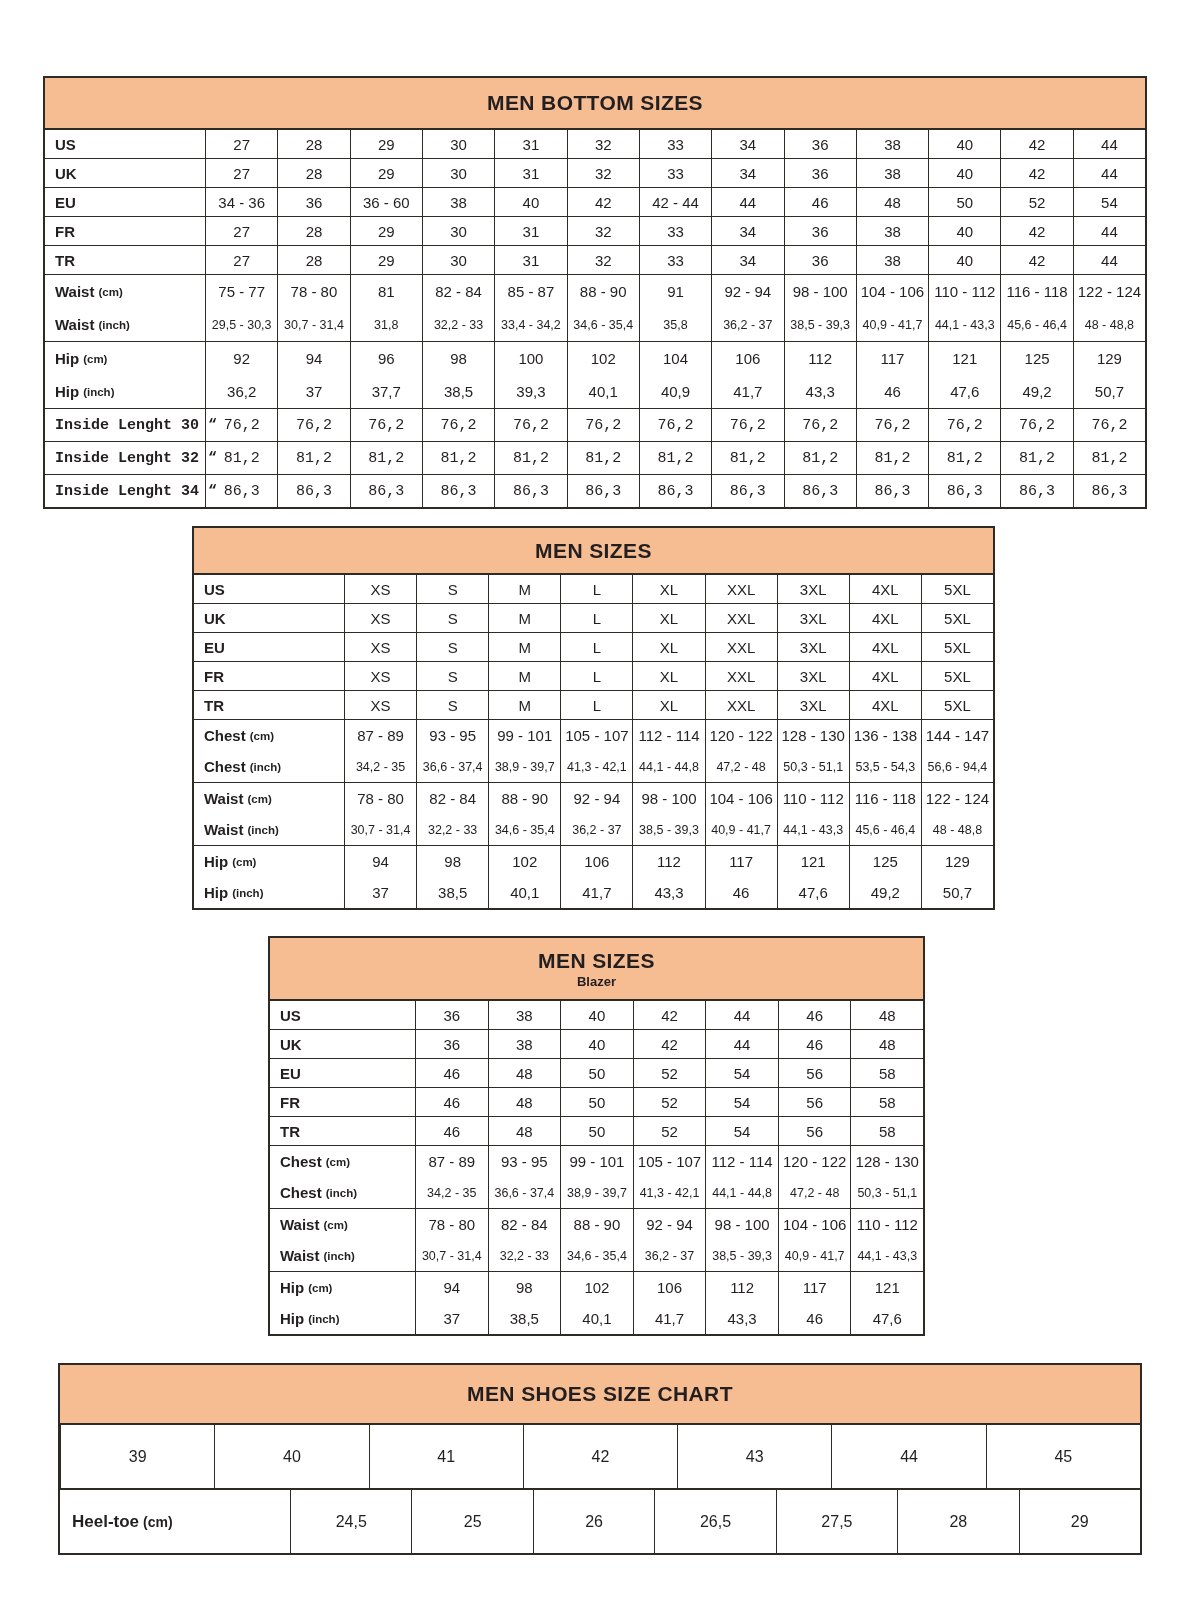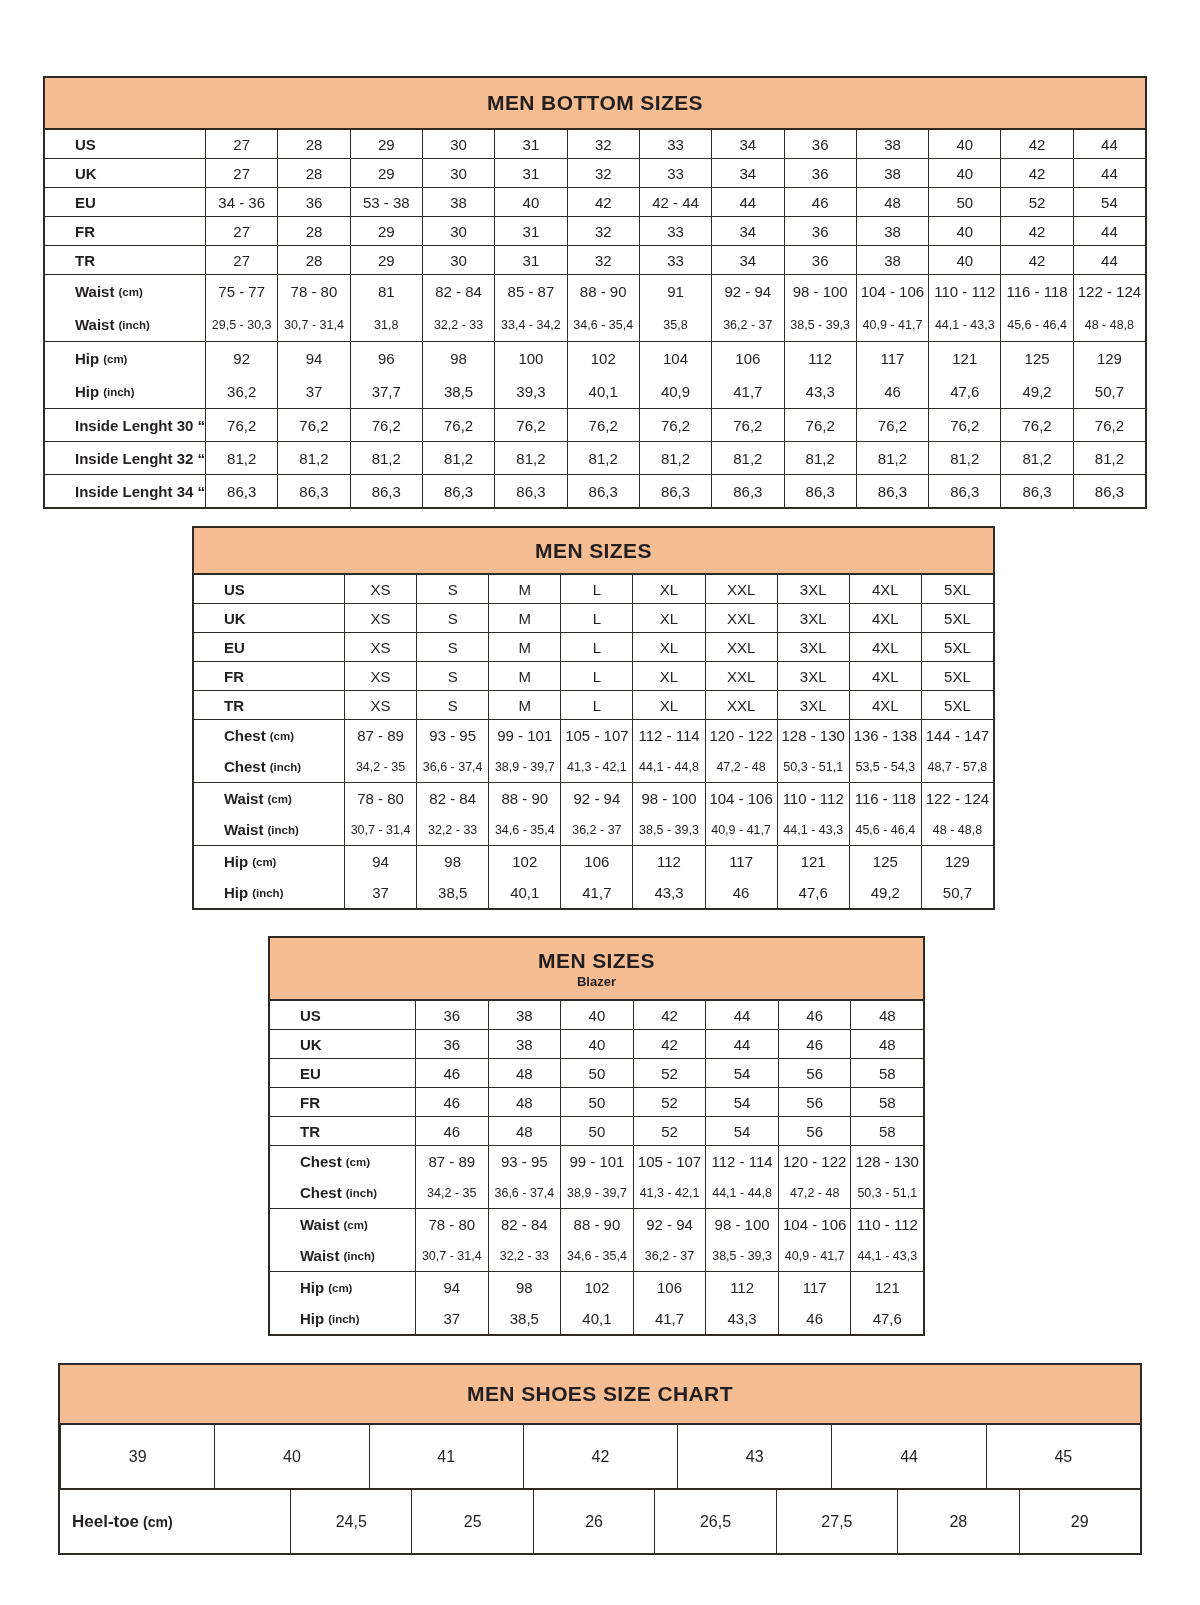--- a/index.html
+++ b/index.html
@@ -23,37 +23,37 @@
     text-align:center;
     padding:11px 0 10px 0;
   }
   .t-title{font-size:21px;font-weight:700;letter-spacing:.4px;line-height:24px;}
   .t-sub{font-size:13px;font-weight:700;margin-top:1px;line-height:15px;}
   .t-sub:empty{display:none;}
 
   .band{display:flex;border-top:1.6px solid var(--bcol);}
   .band:first-child{border-top:none;}
   .col{flex:1;border-left:1.6px solid var(--bcol);display:flex;flex-direction:column;justify-content:center;min-width:0;}
-  .label-col{flex:none;border-left:none;padding-left:30px;align-items:flex-start;}
+  .label-col{flex:none;border-left:none;padding-left:10px;align-items:flex-start;}
 
   .v,.lab{height:28px;display:flex;align-items:center;white-space:nowrap;}
   .v{justify-content:center;font-size:15px;}
   .v.small{font-size:12.5px;}
   .v.bold{font-weight:400;}
   .lab{font-weight:700;font-size:15px;}
   .lab-small{font-size:11.5px;margin-left:4px;font-weight:700;}
 
   .dbl .v,.dbl .lab{height:31px;}
 
   
   .t1{width:1104px;margin:76px 0 0 43px;}
   .t1 .label-col{width:160px;}
   .t1 .thead{padding:13px 0;}
   .t1 .dbl .v,.t1 .dbl .lab{height:33px;}
-  .t1 .tall .v,.t1 .tall .lab{height:32px;}
+  .t1 .tall .v,.t1 .tall .lab{height:32px;font-family:Liberation Mono, monospace;}
 
   .t2{width:803px;margin:17px 0 0 192px;}
   .t2 .label-col{width:150px;}
 
   .t3{width:657px;margin:26px 0 0 268px;}
   .t3 .label-col{width:145px;}
 
   .t4{width:1084px;margin:27px 0 0 58px;}
   .t4 .label-col{width:230px;padding-left:12px;}
   .t4 .thead{padding:17px 0;}
@@ -172,21 +172,21 @@
               <span>EU</span>
             </div>
           </div>
           <div class="col">
             <div class="v">34 - 36</div>
           </div>
           <div class="col">
             <div class="v">36</div>
           </div>
           <div class="col">
-            <div class="v">53 - 38</div>
+            <div class="v">36 - 60</div>
           </div>
           <div class="col">
             <div class="v">38</div>
           </div>
           <div class="col">
             <div class="v">40</div>
           </div>
           <div class="col">
             <div class="v">42</div>
           </div>
@@ -786,21 +786,21 @@
           <div class="col">
             <div class="v">128 - 130</div>
             <div class="v small">50,3 - 51,1</div>
           </div>
           <div class="col">
             <div class="v">136 - 138</div>
             <div class="v small">53,5 - 54,3</div>
           </div>
           <div class="col">
             <div class="v">144 - 147</div>
-            <div class="v small">48,7 - 57,8</div>
+            <div class="v small">56,6 - 94,4</div>
           </div>
         </div>
         <div class="band dbl">
           <div class="col label-col">
             <div class="lab">
               <span>Waist</span>
               <span class="lab-small">(cm)</span>
             </div>
             <div class="lab">
               <span>Waist</span>

